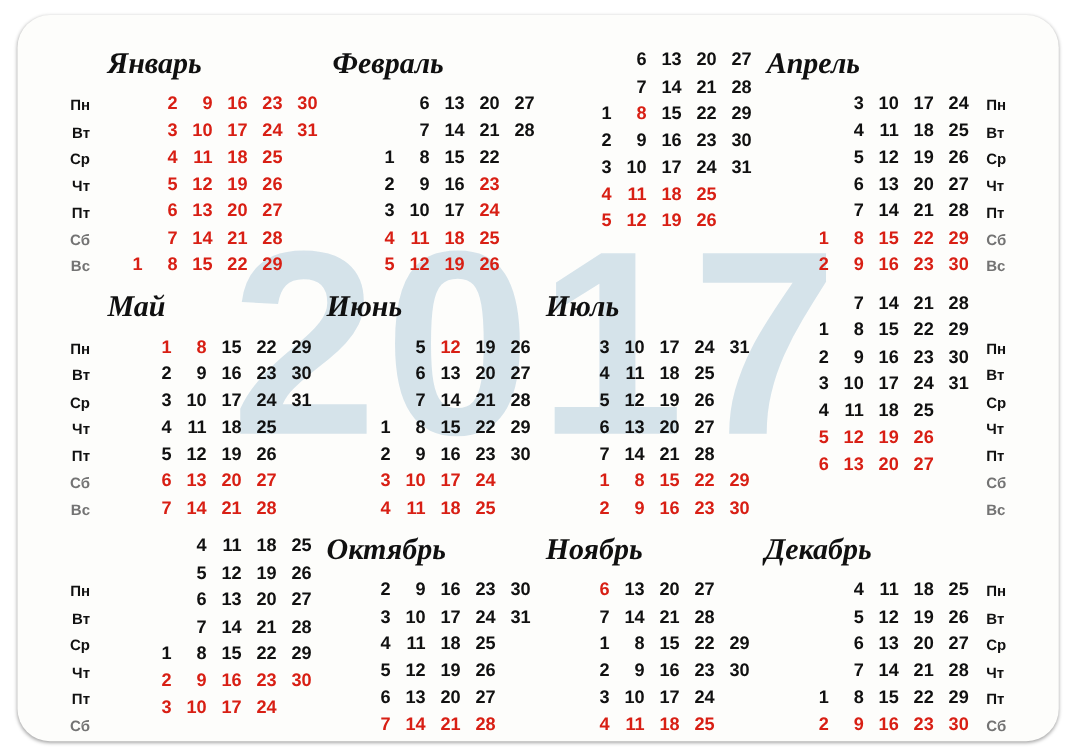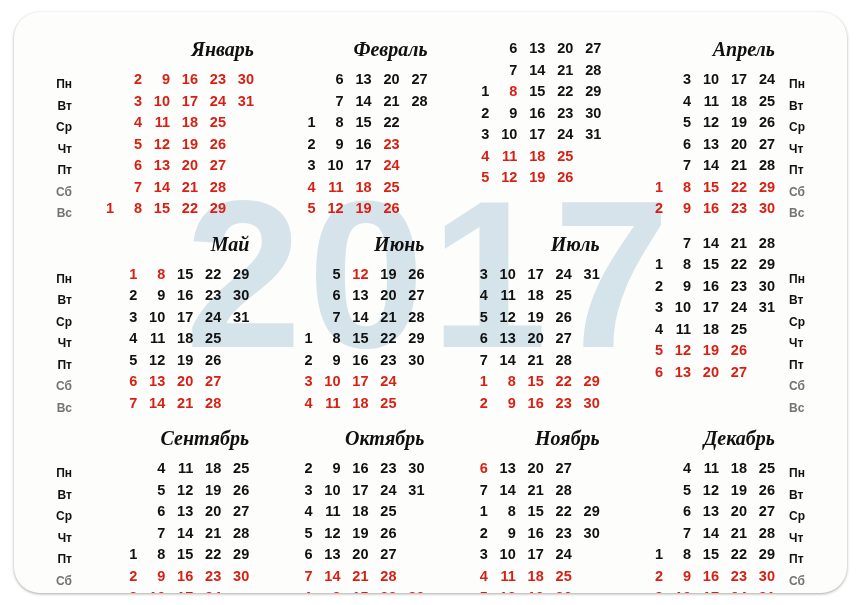--- a/index.html
+++ b/index.html
@@ -76,25 +76,25 @@
   .months {
     flex: 1 1 auto;
     display: flex;
   }
   .month {
     flex: 1 1 25%;
     box-sizing: border-box;
     padding: 0 6px;
   }
   .month-title {
-    text-align: right;
+    text-align: left;
     font-family: "Liberation Serif", serif;
     font-style: italic;
     font-weight: bold;
-    font-size: 20px;
+    font-size: 24px;
     color: #101010;
     margin-bottom: 8px;
     white-space: nowrap;
   }
   .weeks {
     display: block;
   }
   .week-row {
     display: flex;
     justify-content: flex-end;
@@ -604,21 +604,20 @@
           <div class="dayname">Пн</div>
           <div class="dayname">Вт</div>
           <div class="dayname">Ср</div>
           <div class="dayname">Чт</div>
           <div class="dayname">Пт</div>
           <div class="dayname we">Сб</div>
           <div class="dayname we">Вс</div>
         </div>
         <div class="months">
           <div class="month">
-            <div class="month-title">Сентябрь</div>
             <div class="weeks">
               <div class="week-row">
                 <div class="cell empty">&nbsp;</div>
                 <div class="cell">4</div>
                 <div class="cell">11</div>
                 <div class="cell">18</div>
                 <div class="cell">25</div>
               </div>
               <div class="week-row">
                 <div class="cell empty">&nbsp;</div>

